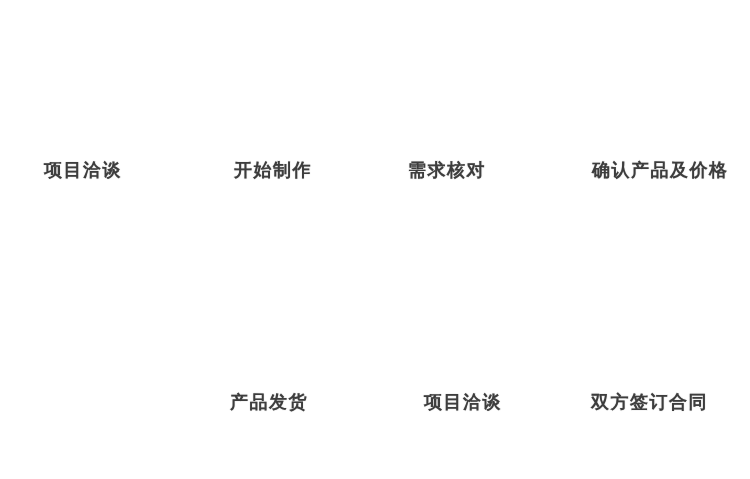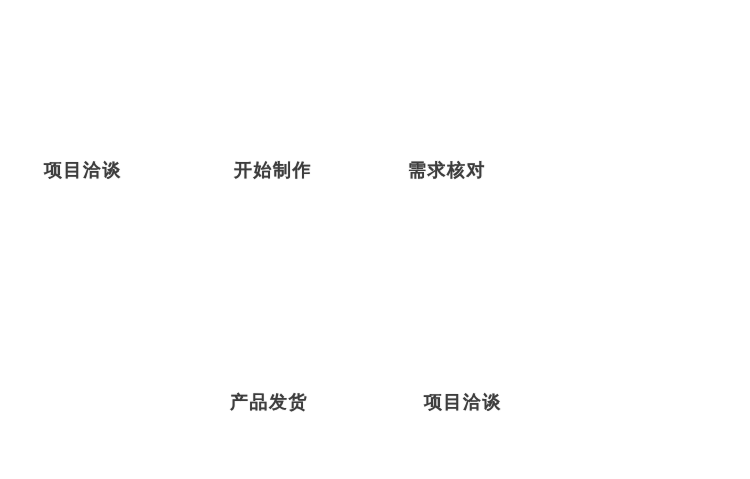--- a/index.html
+++ b/index.html
@@ -48,19 +48,21 @@
 <body>
 
 <div class="diagram-canvas">
 
   <span class="step-label pos-step-1">项目洽谈</span>
 
   <span class="step-label pos-step-2">开始制作</span>
 
   <span class="step-label pos-step-3">需求核对</span>
 
+  <span class="step-label pos-step-4">确认产品及价格</span>
 
+  <span class="step-label pos-step-5">双方签订合同</span>
 
   <span class="step-label pos-step-6">项目洽谈</span>
 
   <span class="step-label pos-step-7">产品发货</span>
 
 </div>
 
 </body></html>

